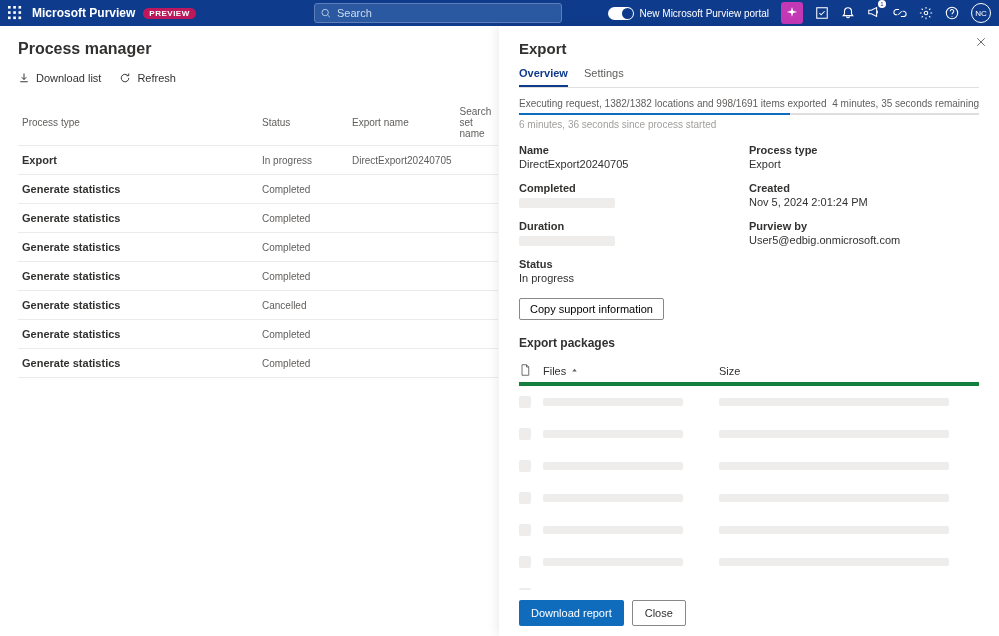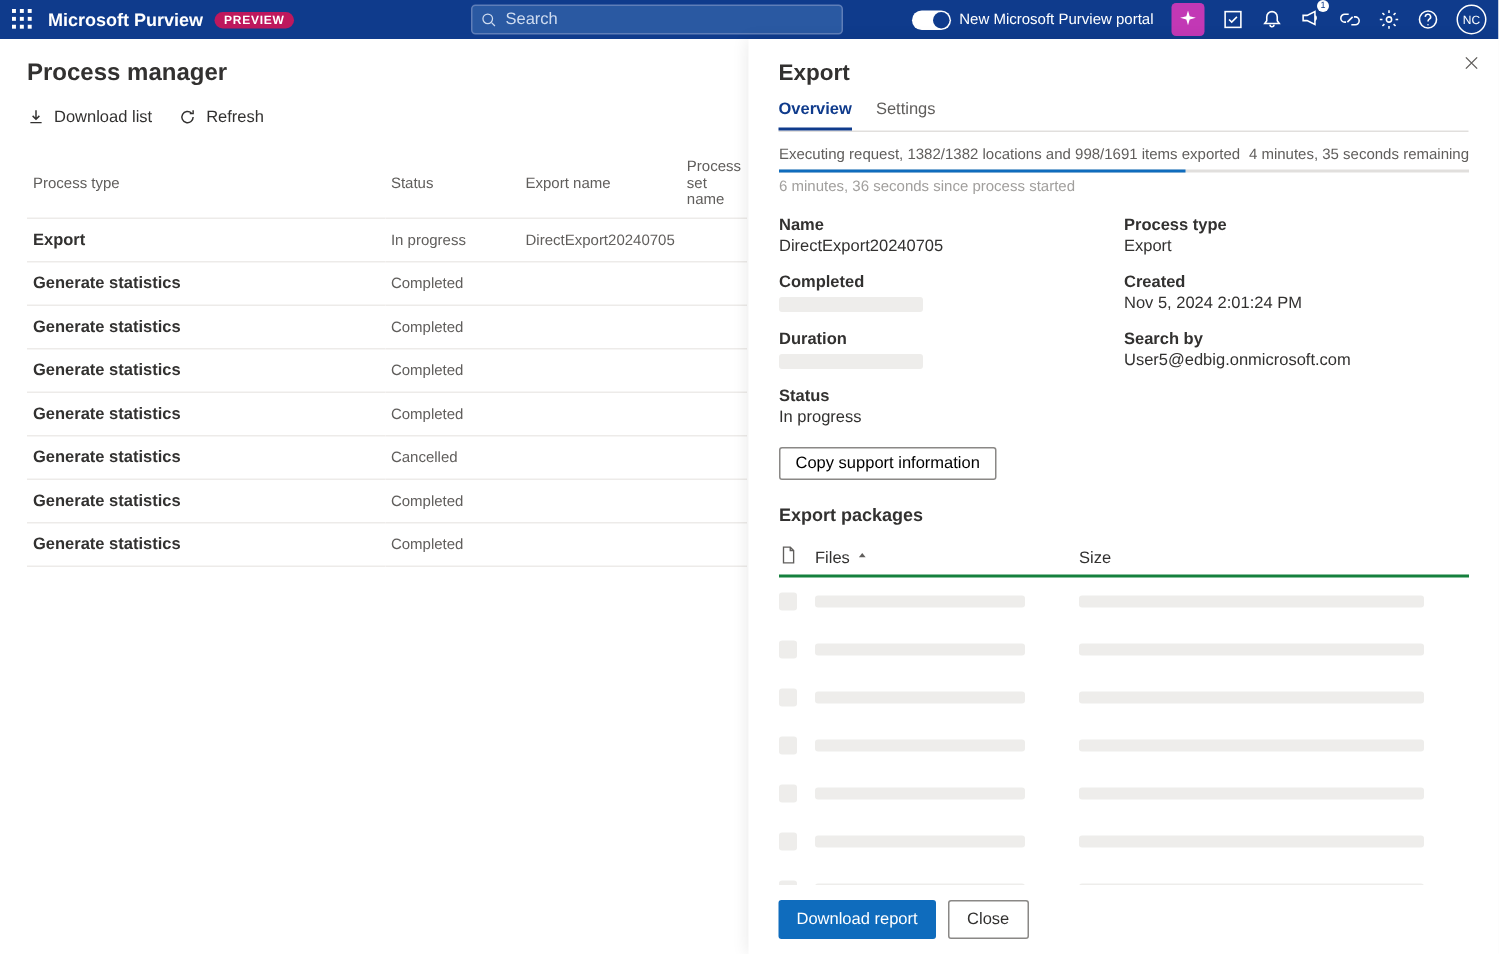--- a/index.html
+++ b/index.html
@@ -56,21 +56,21 @@
 .elapsed { font-size: 10px; color: #a19f9d; margin-bottom: 14px; display:block; }
 
 .info-grid { display: grid; grid-template-columns: 1fr 1fr; gap-y: 12px; row-gap: 12px; margin-bottom: 14px; }
 .info-item .lbl { font-size: 11px; font-weight: 600; color: #323130; }
 .info-item .val { font-size: 11px; color: #323130; margin-top: 2px; }
 .shimmer { background: #eeedeb; height: 10px; width: 96px; border-radius: 2px; margin-top:4px; }
 
 .copy-btn { border: 1px solid #8a8886; background: #fff; padding: 4px 10px; font-size: 11px; border-radius: 2px; cursor: pointer; margin-bottom: 16px; }
 
 .section-h { font-size: 12px; font-weight: 600; margin-bottom: 10px; }
-.files-head { display: flex; align-items: center; padding: 4px 0; border-bottom: 2px solid #15803d; font-size: 11px; }
+.files-head { display: flex; align-items: center; padding: 4px 0; border-bottom: 4px solid #15803d; font-size: 11px; }
 .fh-icon { width: 24px; }
 .fh-files { width: 176px; display:flex; align-items:center; gap:4px;}
 .fh-size { }
 .arrow-up { width: 9px; height: 9px; fill: #605e5c; }
 .file-row { display: flex; align-items: center; padding: 10px 0; }
 .fr-icon { width: 24px; }
 .fr-icon .sh { width:12px; height:12px; background:#eeedeb; border-radius:2px; }
 .fr-name { width: 176px; }
 .fr-name .sh { width: 140px; height: 8px; background: #eeedeb; border-radius:2px; }
 .fr-size { }
@@ -162,21 +162,21 @@
       <span>Refresh</span>
     </div>
   </div>
 
   <table class="tbl">
     <thead>
       <tr>
         <th style="width:240px">Process type</th>
         <th style="width:90px">Status</th>
         <th style="width:90px">Export name</th>
-        <th>Process set name</th>
+        <th>Search set name</th>
       </tr>
     </thead>
     <tbody id="tbody">
         <tr>
           <td class="ptype">Export</td>
           <td class="status-cell">In progress</td>
           <td class="status-cell">DirectExport20240705</td>
           <td></td>
         </tr>
         <tr>
@@ -261,21 +261,21 @@
       </div>
       <div class="info-item">
         <div class="lbl">Created</div>
         <div class="val">Nov 5, 2024 2:01:24 PM</div>
       </div>
       <div class="info-item">
         <div class="lbl">Duration</div>
         <div class="shimmer"></div>
       </div>
       <div class="info-item">
-        <div class="lbl">Search by</div>
+        <div class="lbl">Purview by</div>
         <div class="val">User5@edbig.onmicrosoft.com</div>
       </div>
       <div class="info-item">
         <div class="lbl">Status</div>
         <div class="val">In progress</div>
       </div>
     </div>
 
     <button class="copy-btn">Copy support information</button>
 

